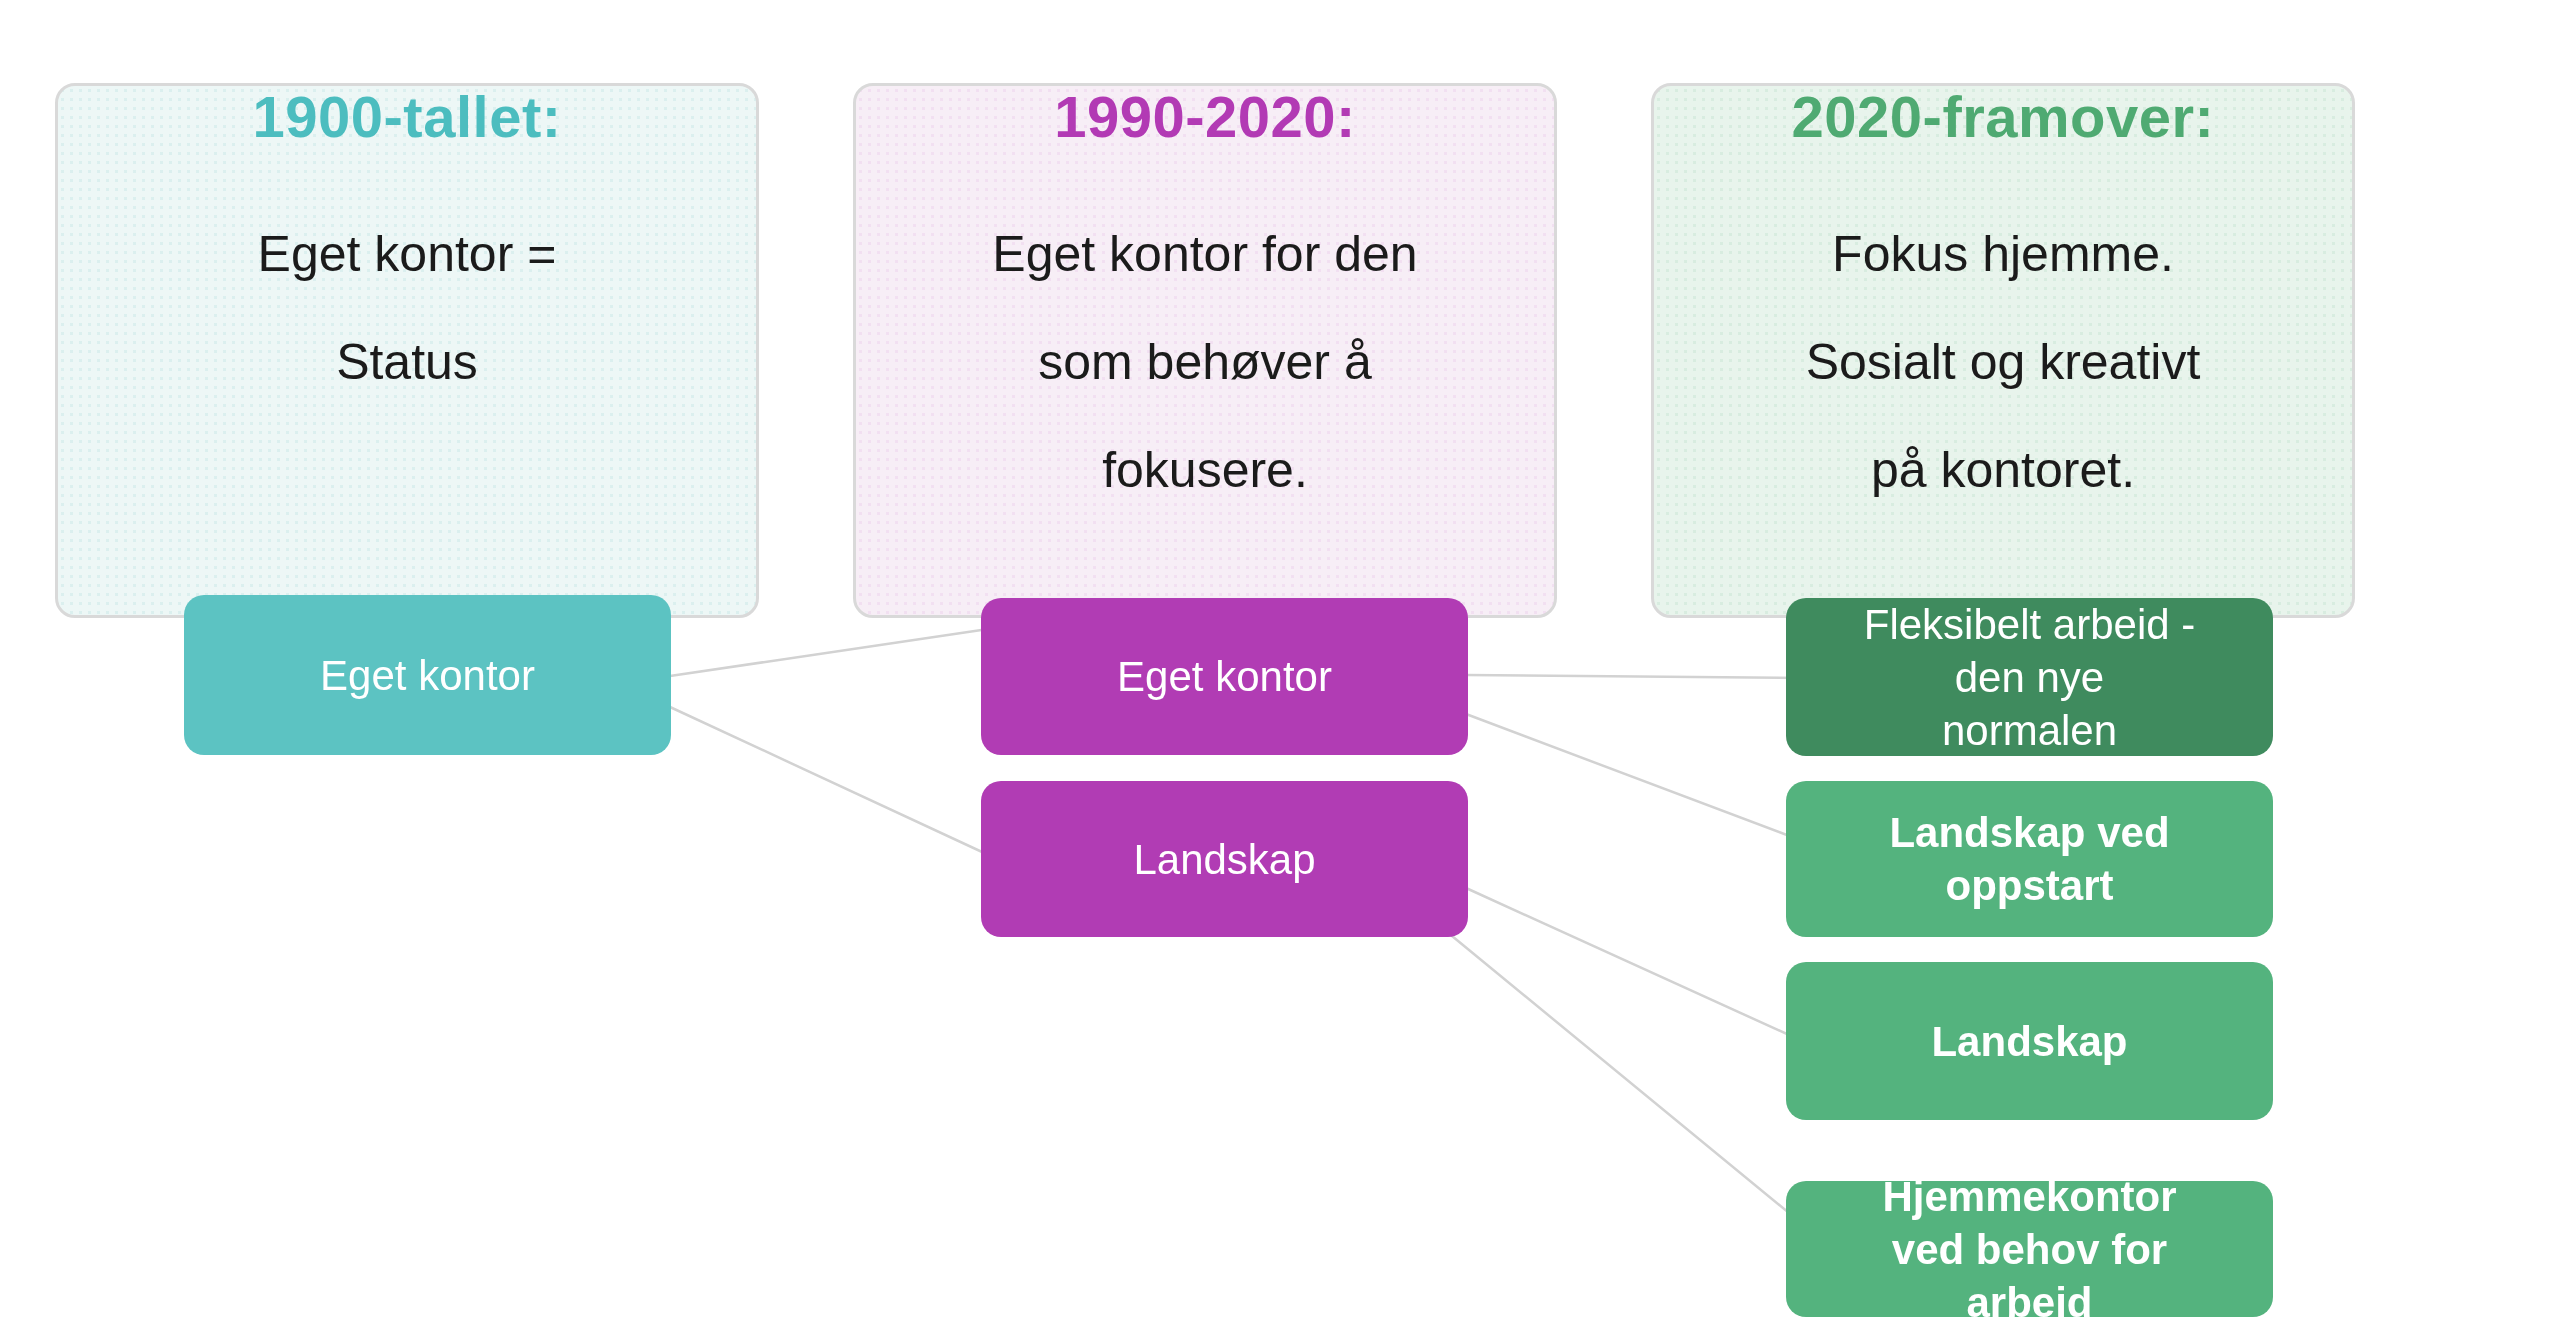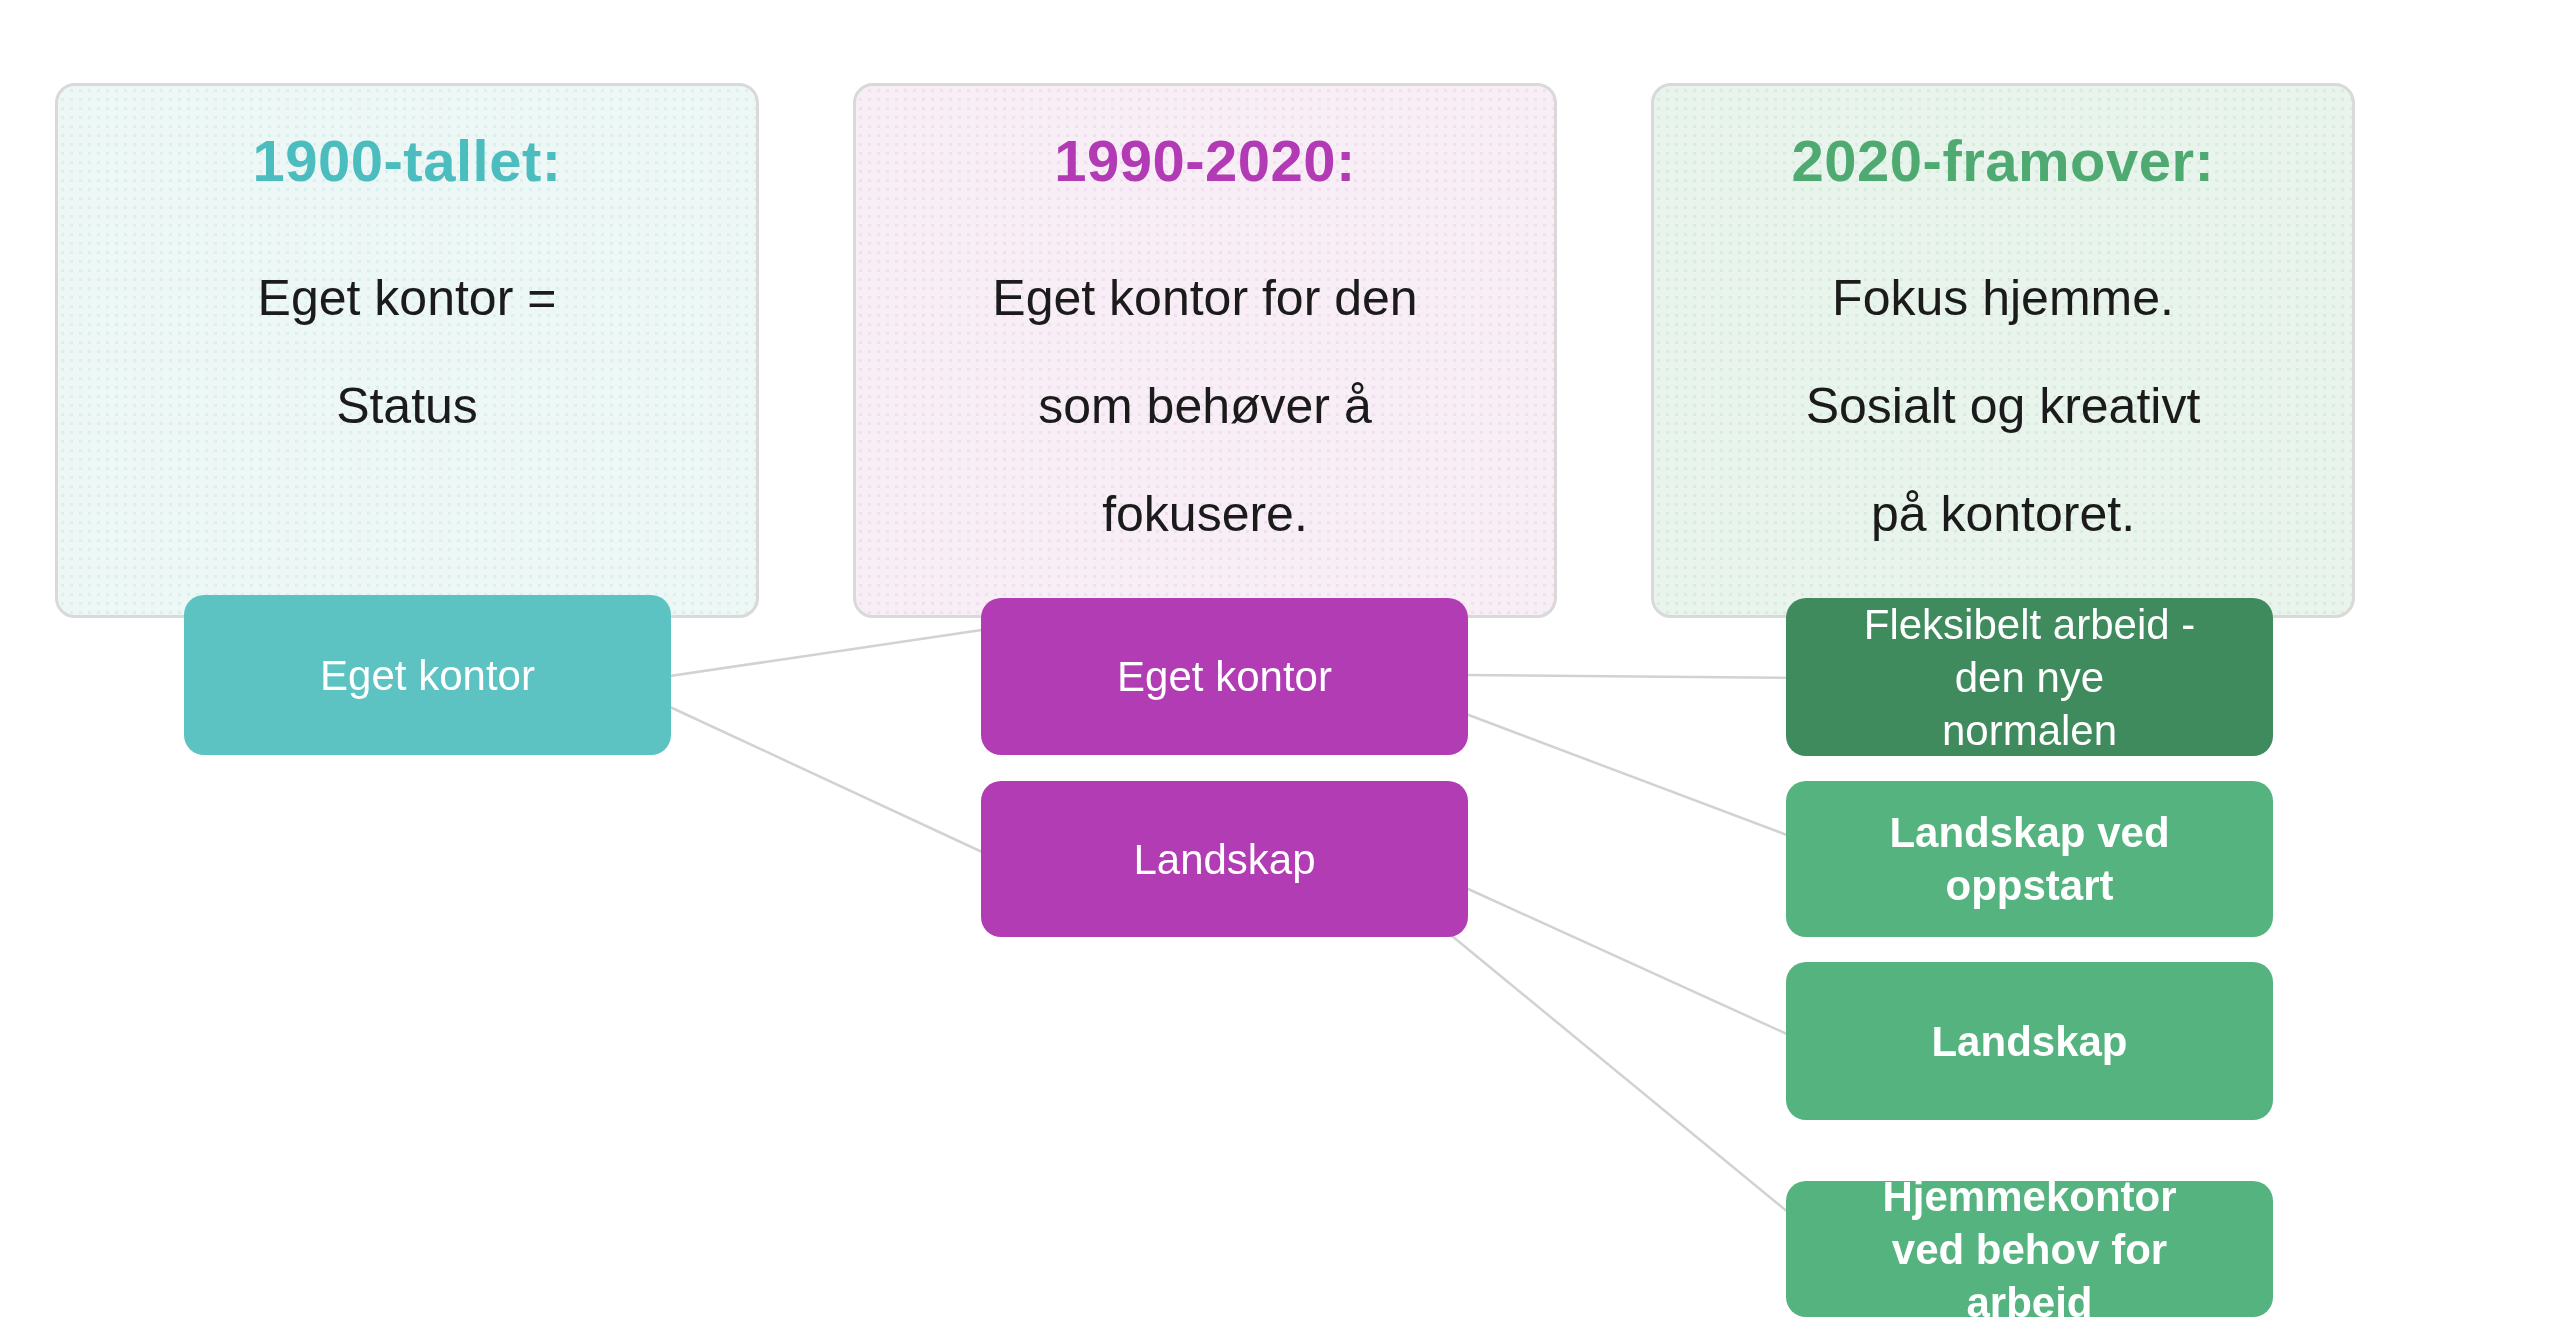--- a/index.html
+++ b/index.html
@@ -40,21 +40,20 @@
     background-image: radial-gradient(rgba(177,60,180,0.08) 1.6px, transparent 1.6px);
     background-size: 9px 9px;
   }
   .box-2020 {
     left: 1651px;
     background-color: #e8f4ec;
     background-image: radial-gradient(rgba(80,170,116,0.10) 1.6px, transparent 1.6px);
     background-size: 9px 9px;
   }
   .period-header {
-    margin-top: 44px;
     font-size: 58px;
     line-height: 62px;
     font-weight: 800;
     letter-spacing: 0.5px;
   }
   .box-1900 .period-header { color: #4cbdbf; }
   .box-1990 .period-header { color: #b23ab4; }
   .box-2020 .period-header { color: #4faa72; }
   .period-body {
     margin-top: 52px;

